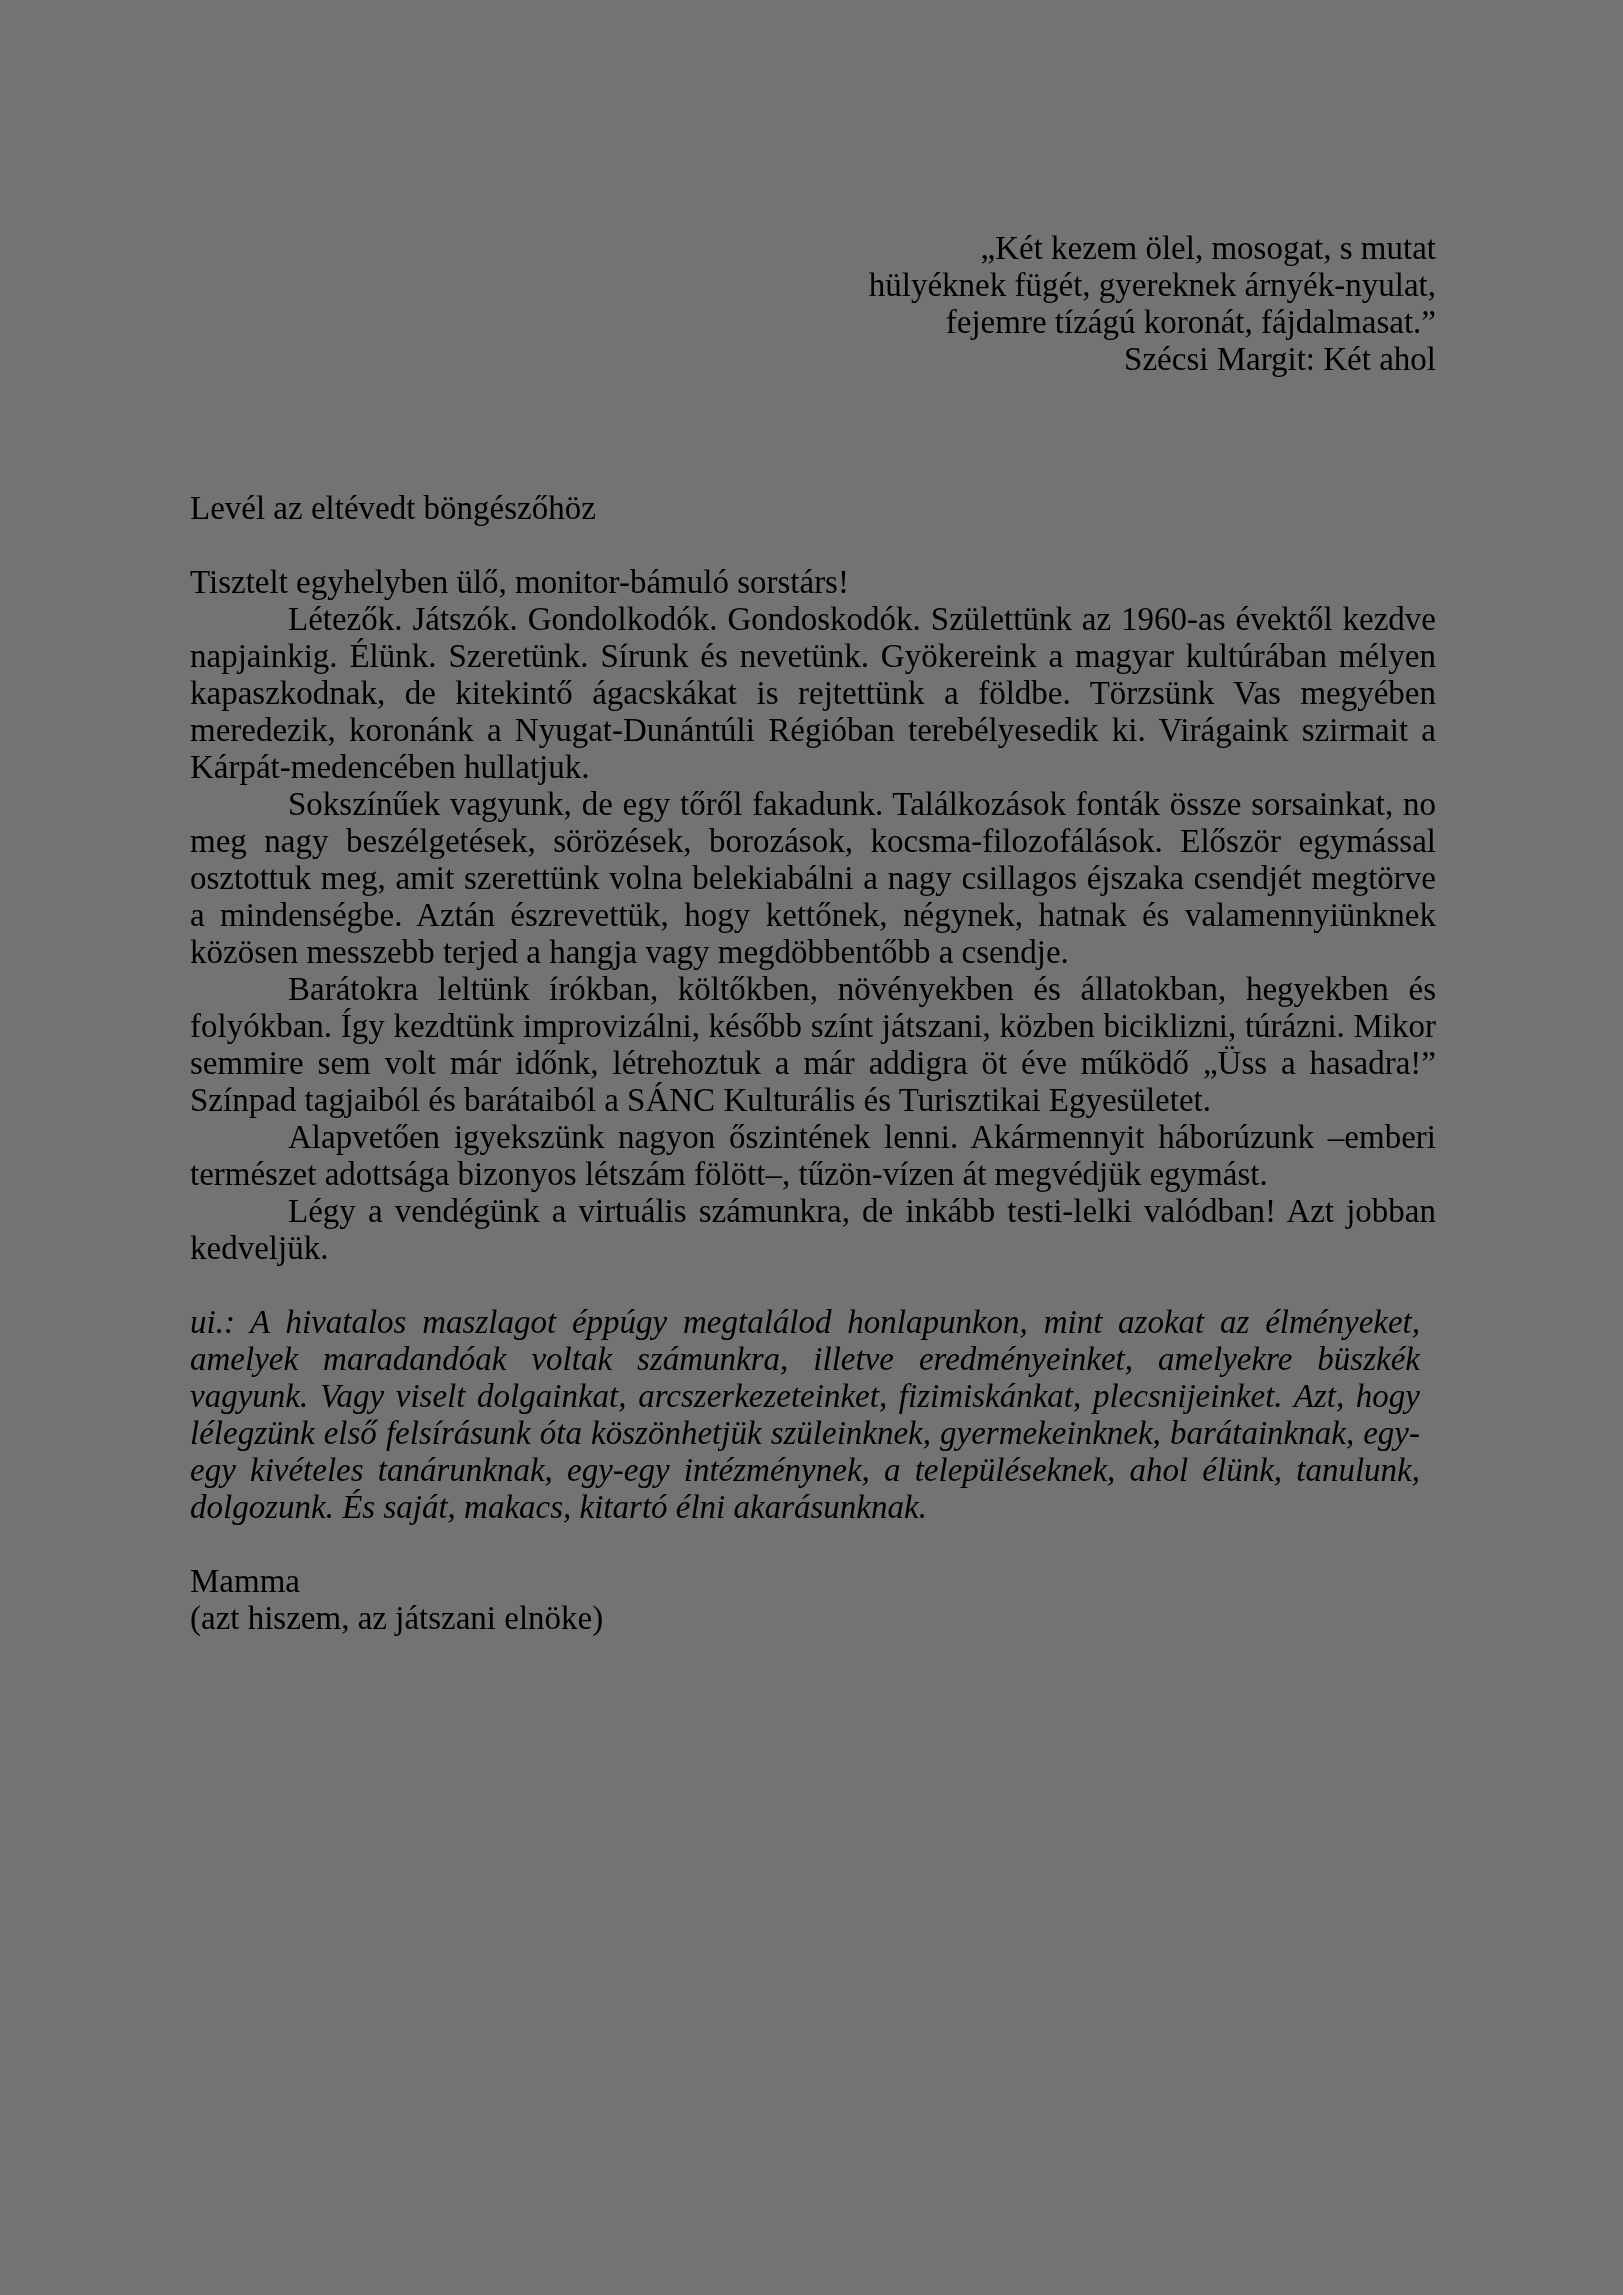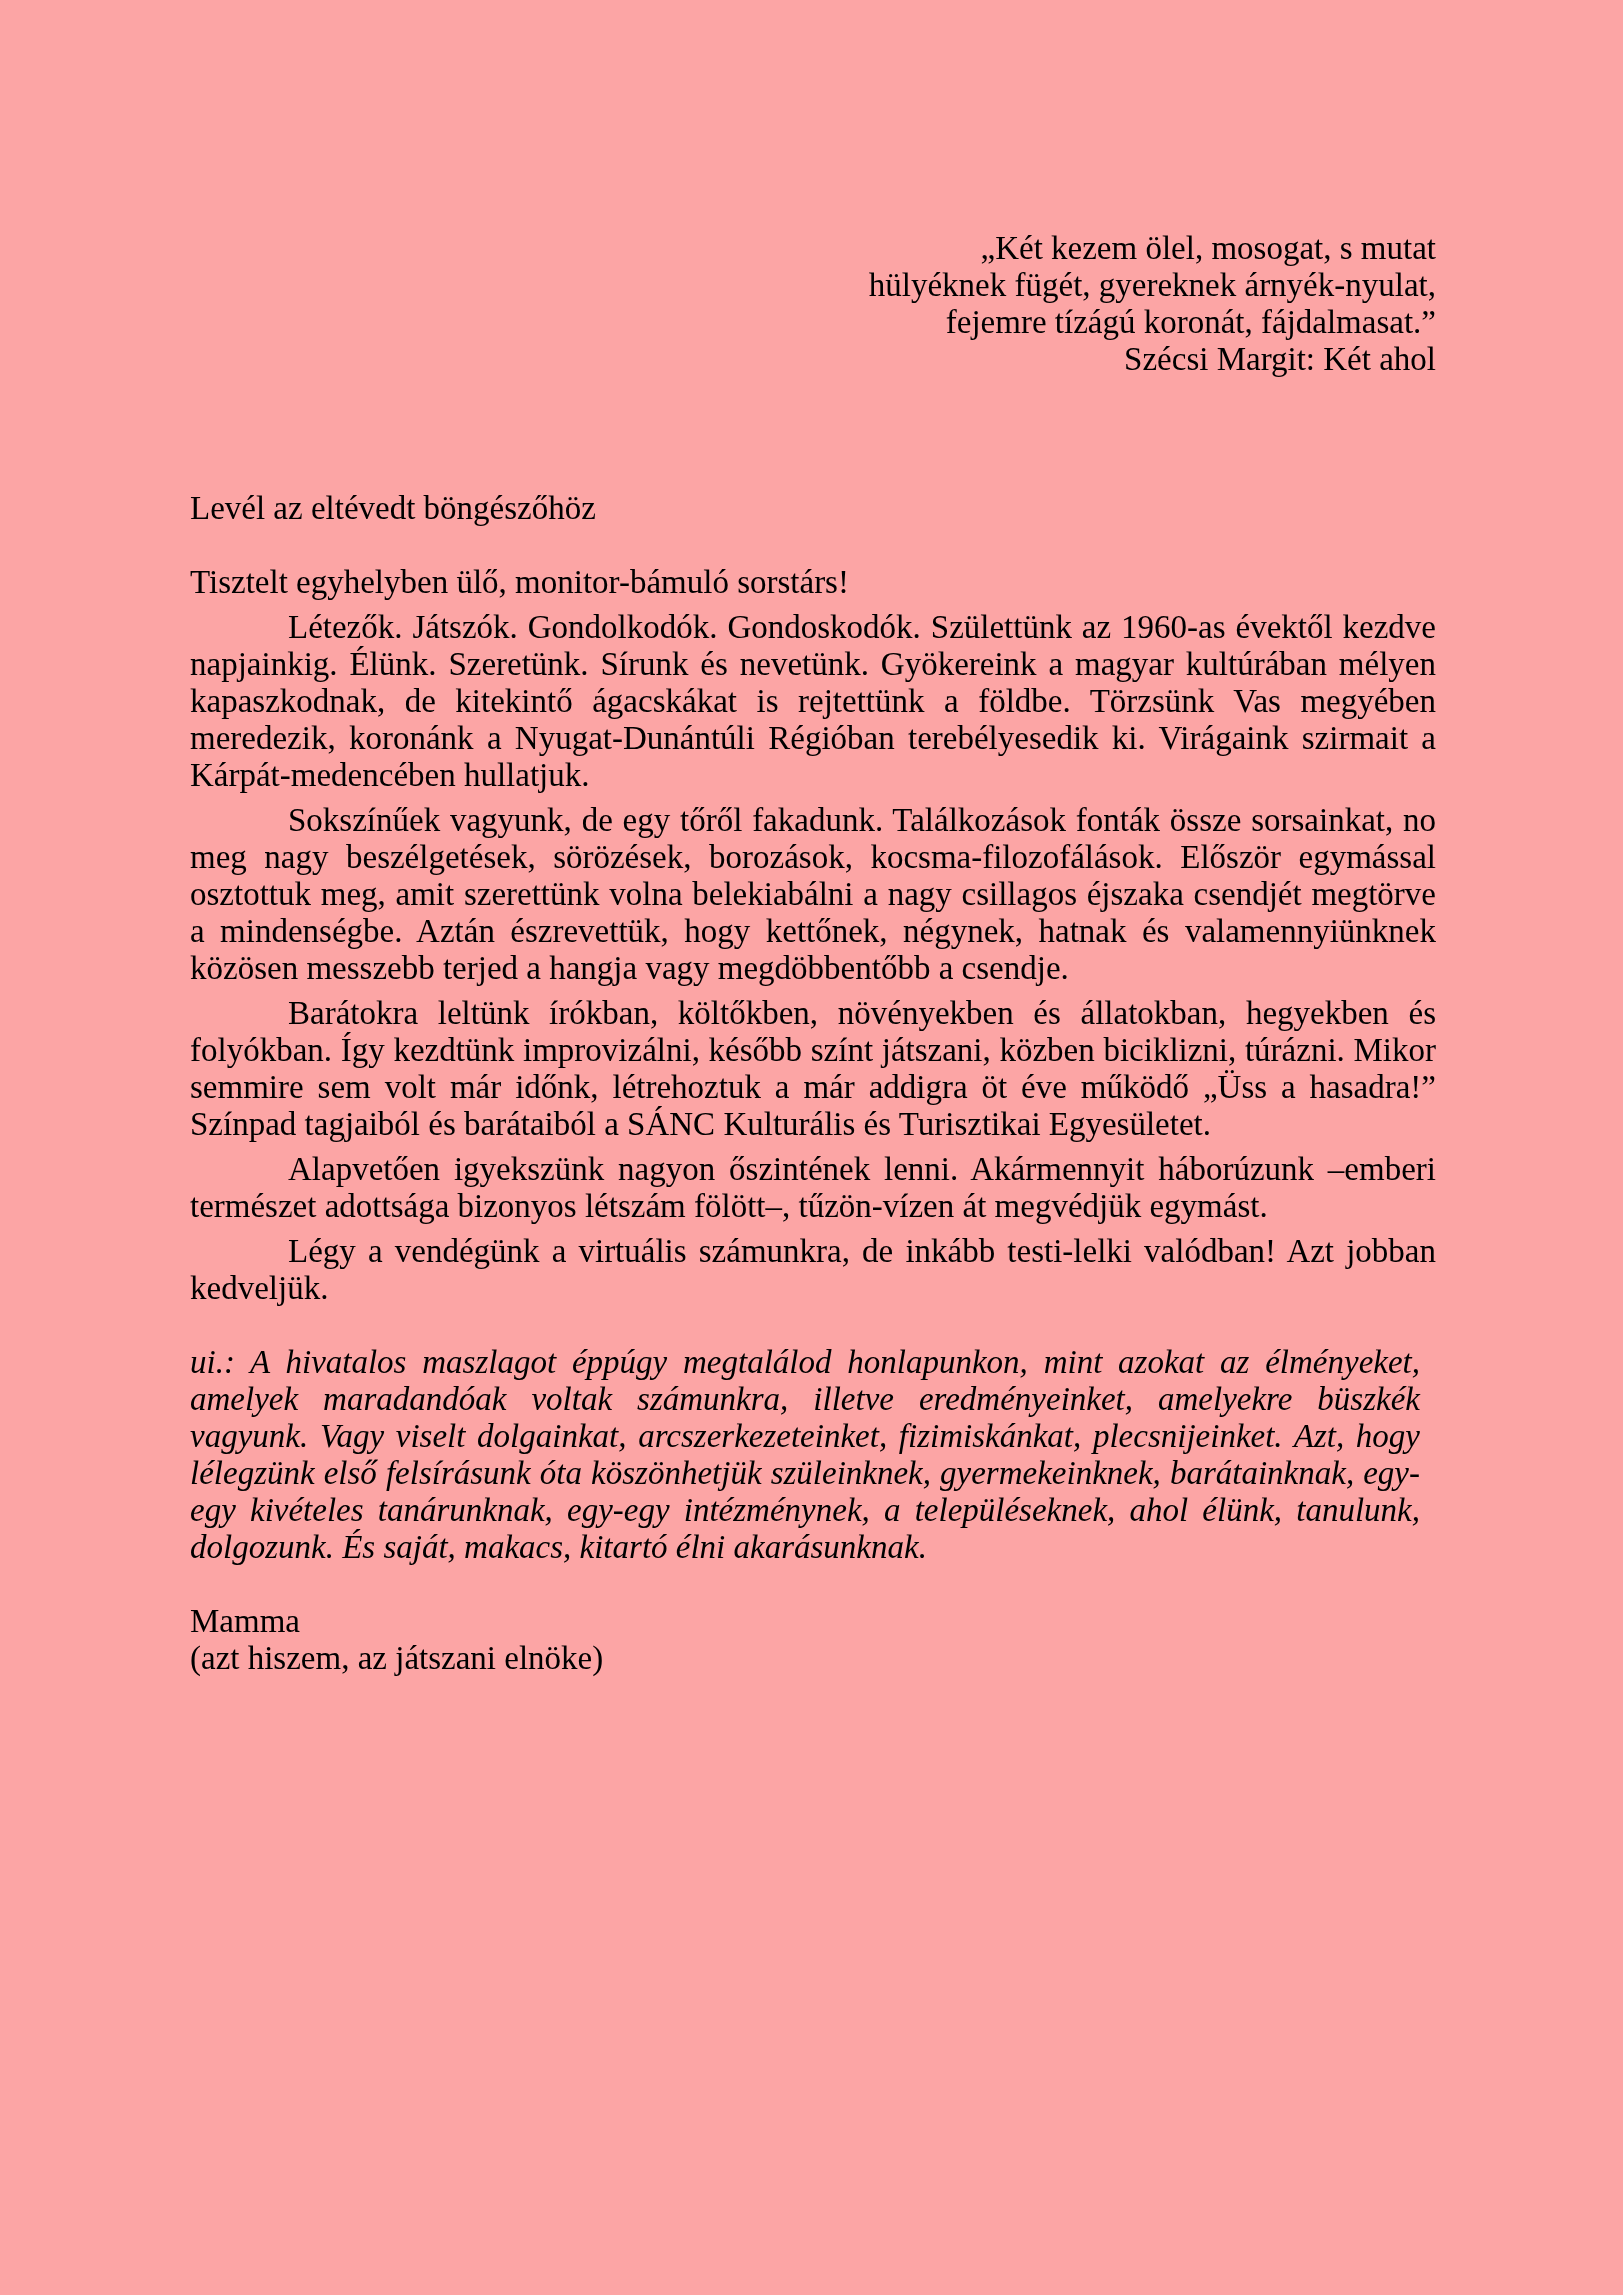--- a/index.html
+++ b/index.html
@@ -4,21 +4,21 @@
 <style>
   html, body {
     margin: 0;
     padding: 0;
     background: #ffffff;
   }
   .page {
     position: relative;
     width: 1623px;
     height: 2295px;
-    background: #fca5a5;
+    background: #737373;
     box-sizing: border-box;
     padding: 230px 187px 16px 190px;
     font-family: "Liberation Serif", "DejaVu Serif", serif;
     font-size: 33px;
     line-height: 37px;
     color: #000000;
     overflow: hidden;
   }
   .epigraph {
     text-align: right;
@@ -38,21 +38,20 @@
   .greeting {
     margin: 37px 0 0 0;
   }
   .body-par {
     margin: 0;
     text-align: justify;
     text-justify: inter-word;
   }
   .indented {
     text-indent: 98px;
-    margin-top: 8px;
   }
   .postscript {
     margin: 37px 16px 0 0;
     text-align: justify;
     text-justify: inter-word;
     font-style: italic;
   }
   .signature-name {
     margin: 37px 0 0 0;
   }

